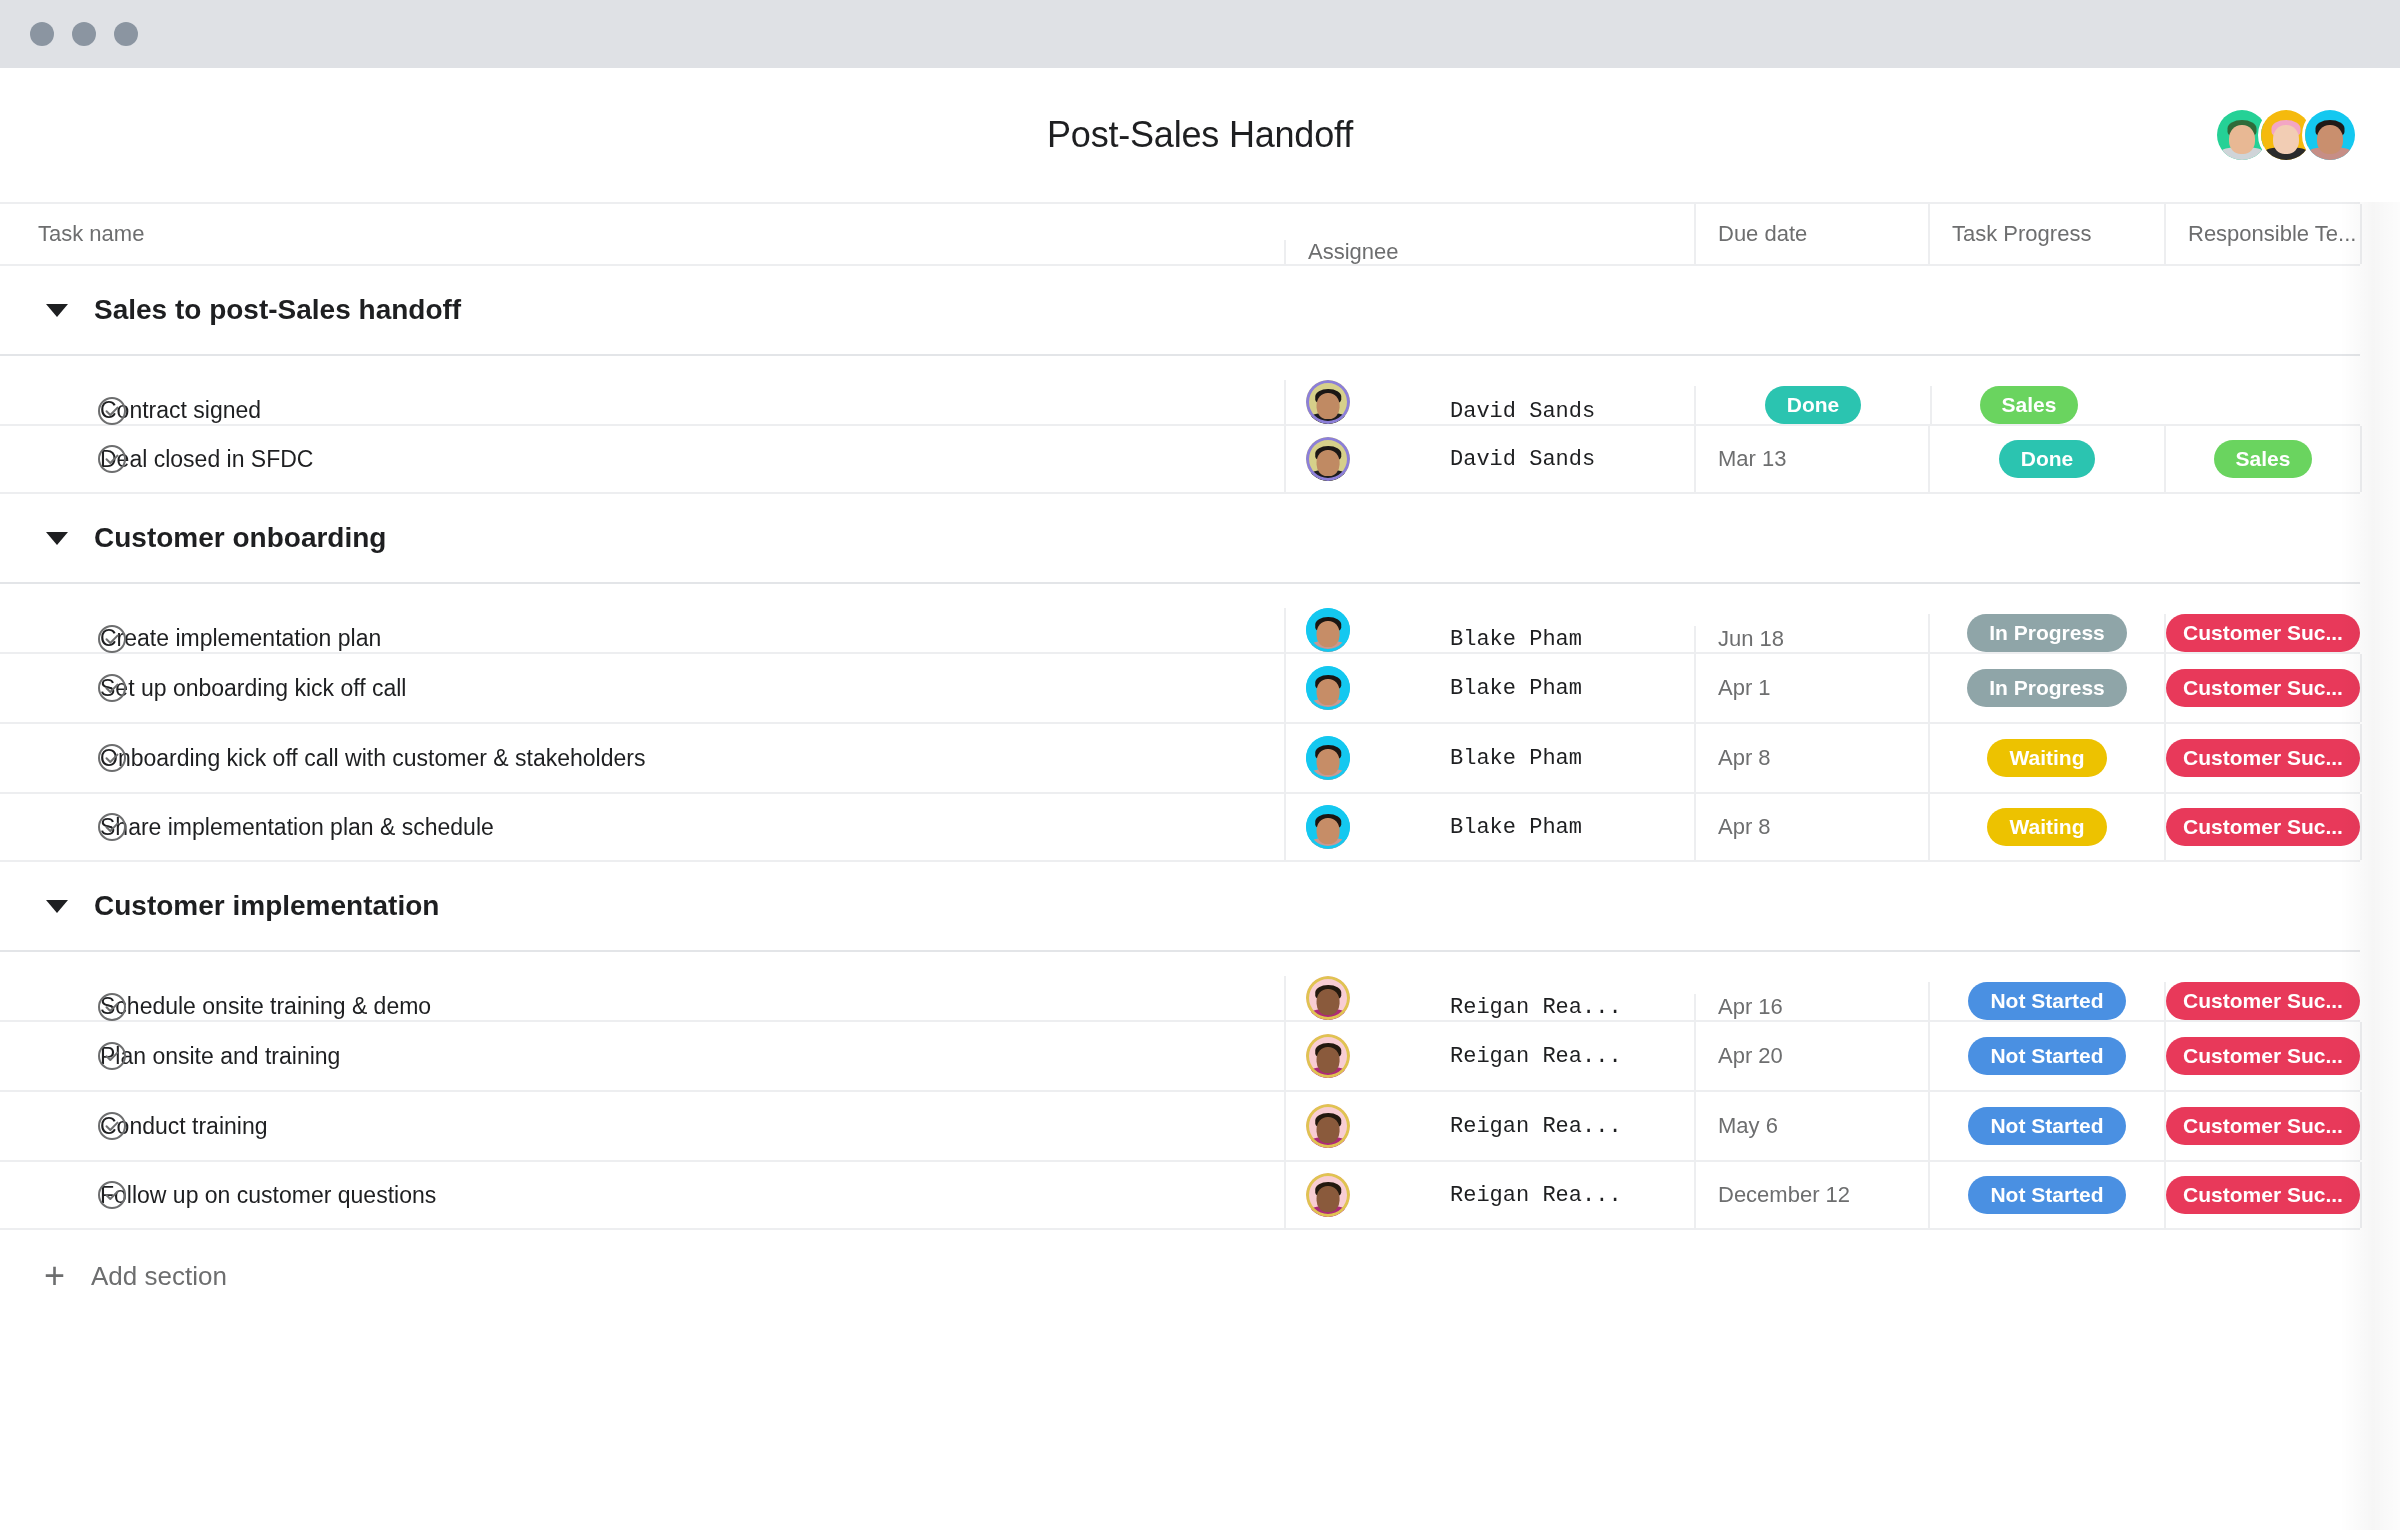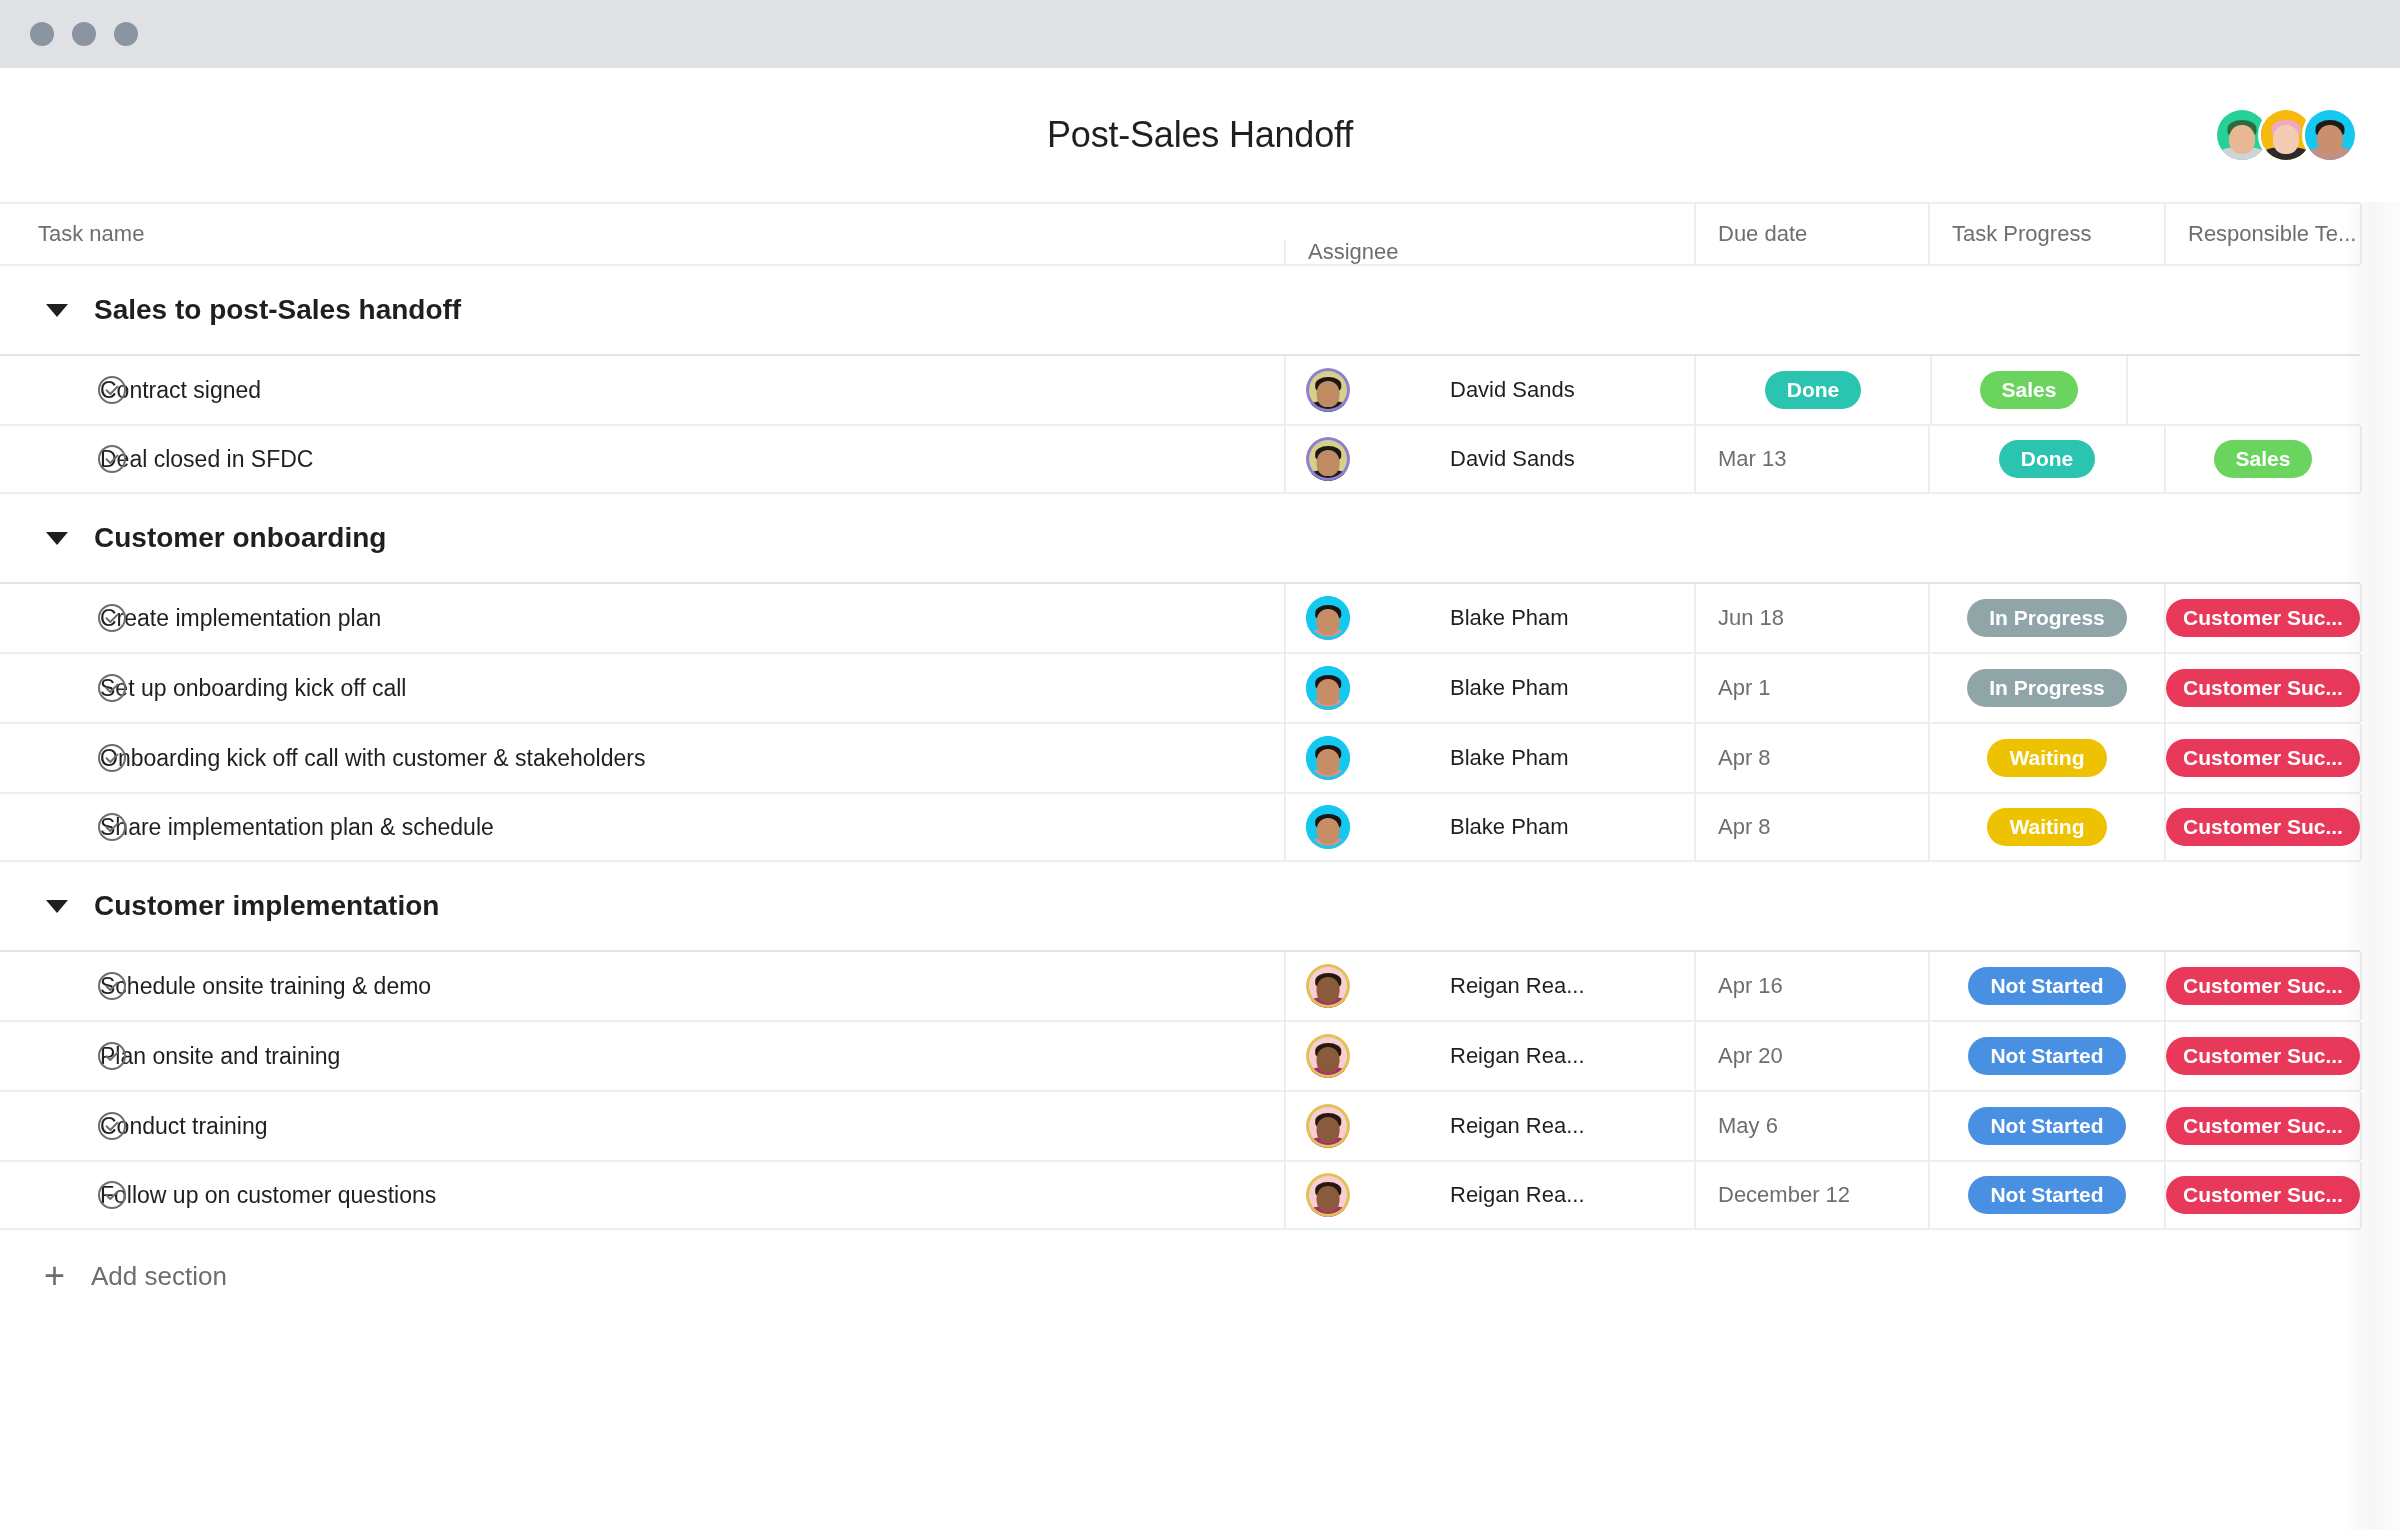--- a/index.html
+++ b/index.html
@@ -149,21 +149,21 @@
     font-weight: 700;
     color: #1e1f21;
   }
 
   
   .task-row {
     height: 70px;
     border-top: 2px solid #edeef0;
     align-items: stretch;
   }
-  .task-row.first-in-sec { border-top: 2px solid #e3e5e8; }
+  .task-row.first-in-sec { border-top: 2px solid #e3e5e8; align-items: flex-end; }
   .task-row.last-in-sec { border-bottom: 2px solid #edeef0; }
 
   .cell {
     display: flex;
     align-items: center;
     border-left: 2px solid #edeef0;
     padding-left: 22px;
     min-width: 0;
   }
   .cell.task {
@@ -189,20 +189,21 @@
     overflow: hidden;
     position: relative;
     margin-left: 2px;
   }
   .assignee-name {
     font-size: 22px;
     color: #1e1f21;
     margin-left: 16px;
     white-space: nowrap;
     overflow: hidden;
+    font-family: Liberation Mono, monospace;
   }
   .due-text {
     font-size: 22px;
     color: #6d6e6f;
   }
   .pill {
     display: inline-flex;
     align-items: center;
     justify-content: center;
     height: 38px;

